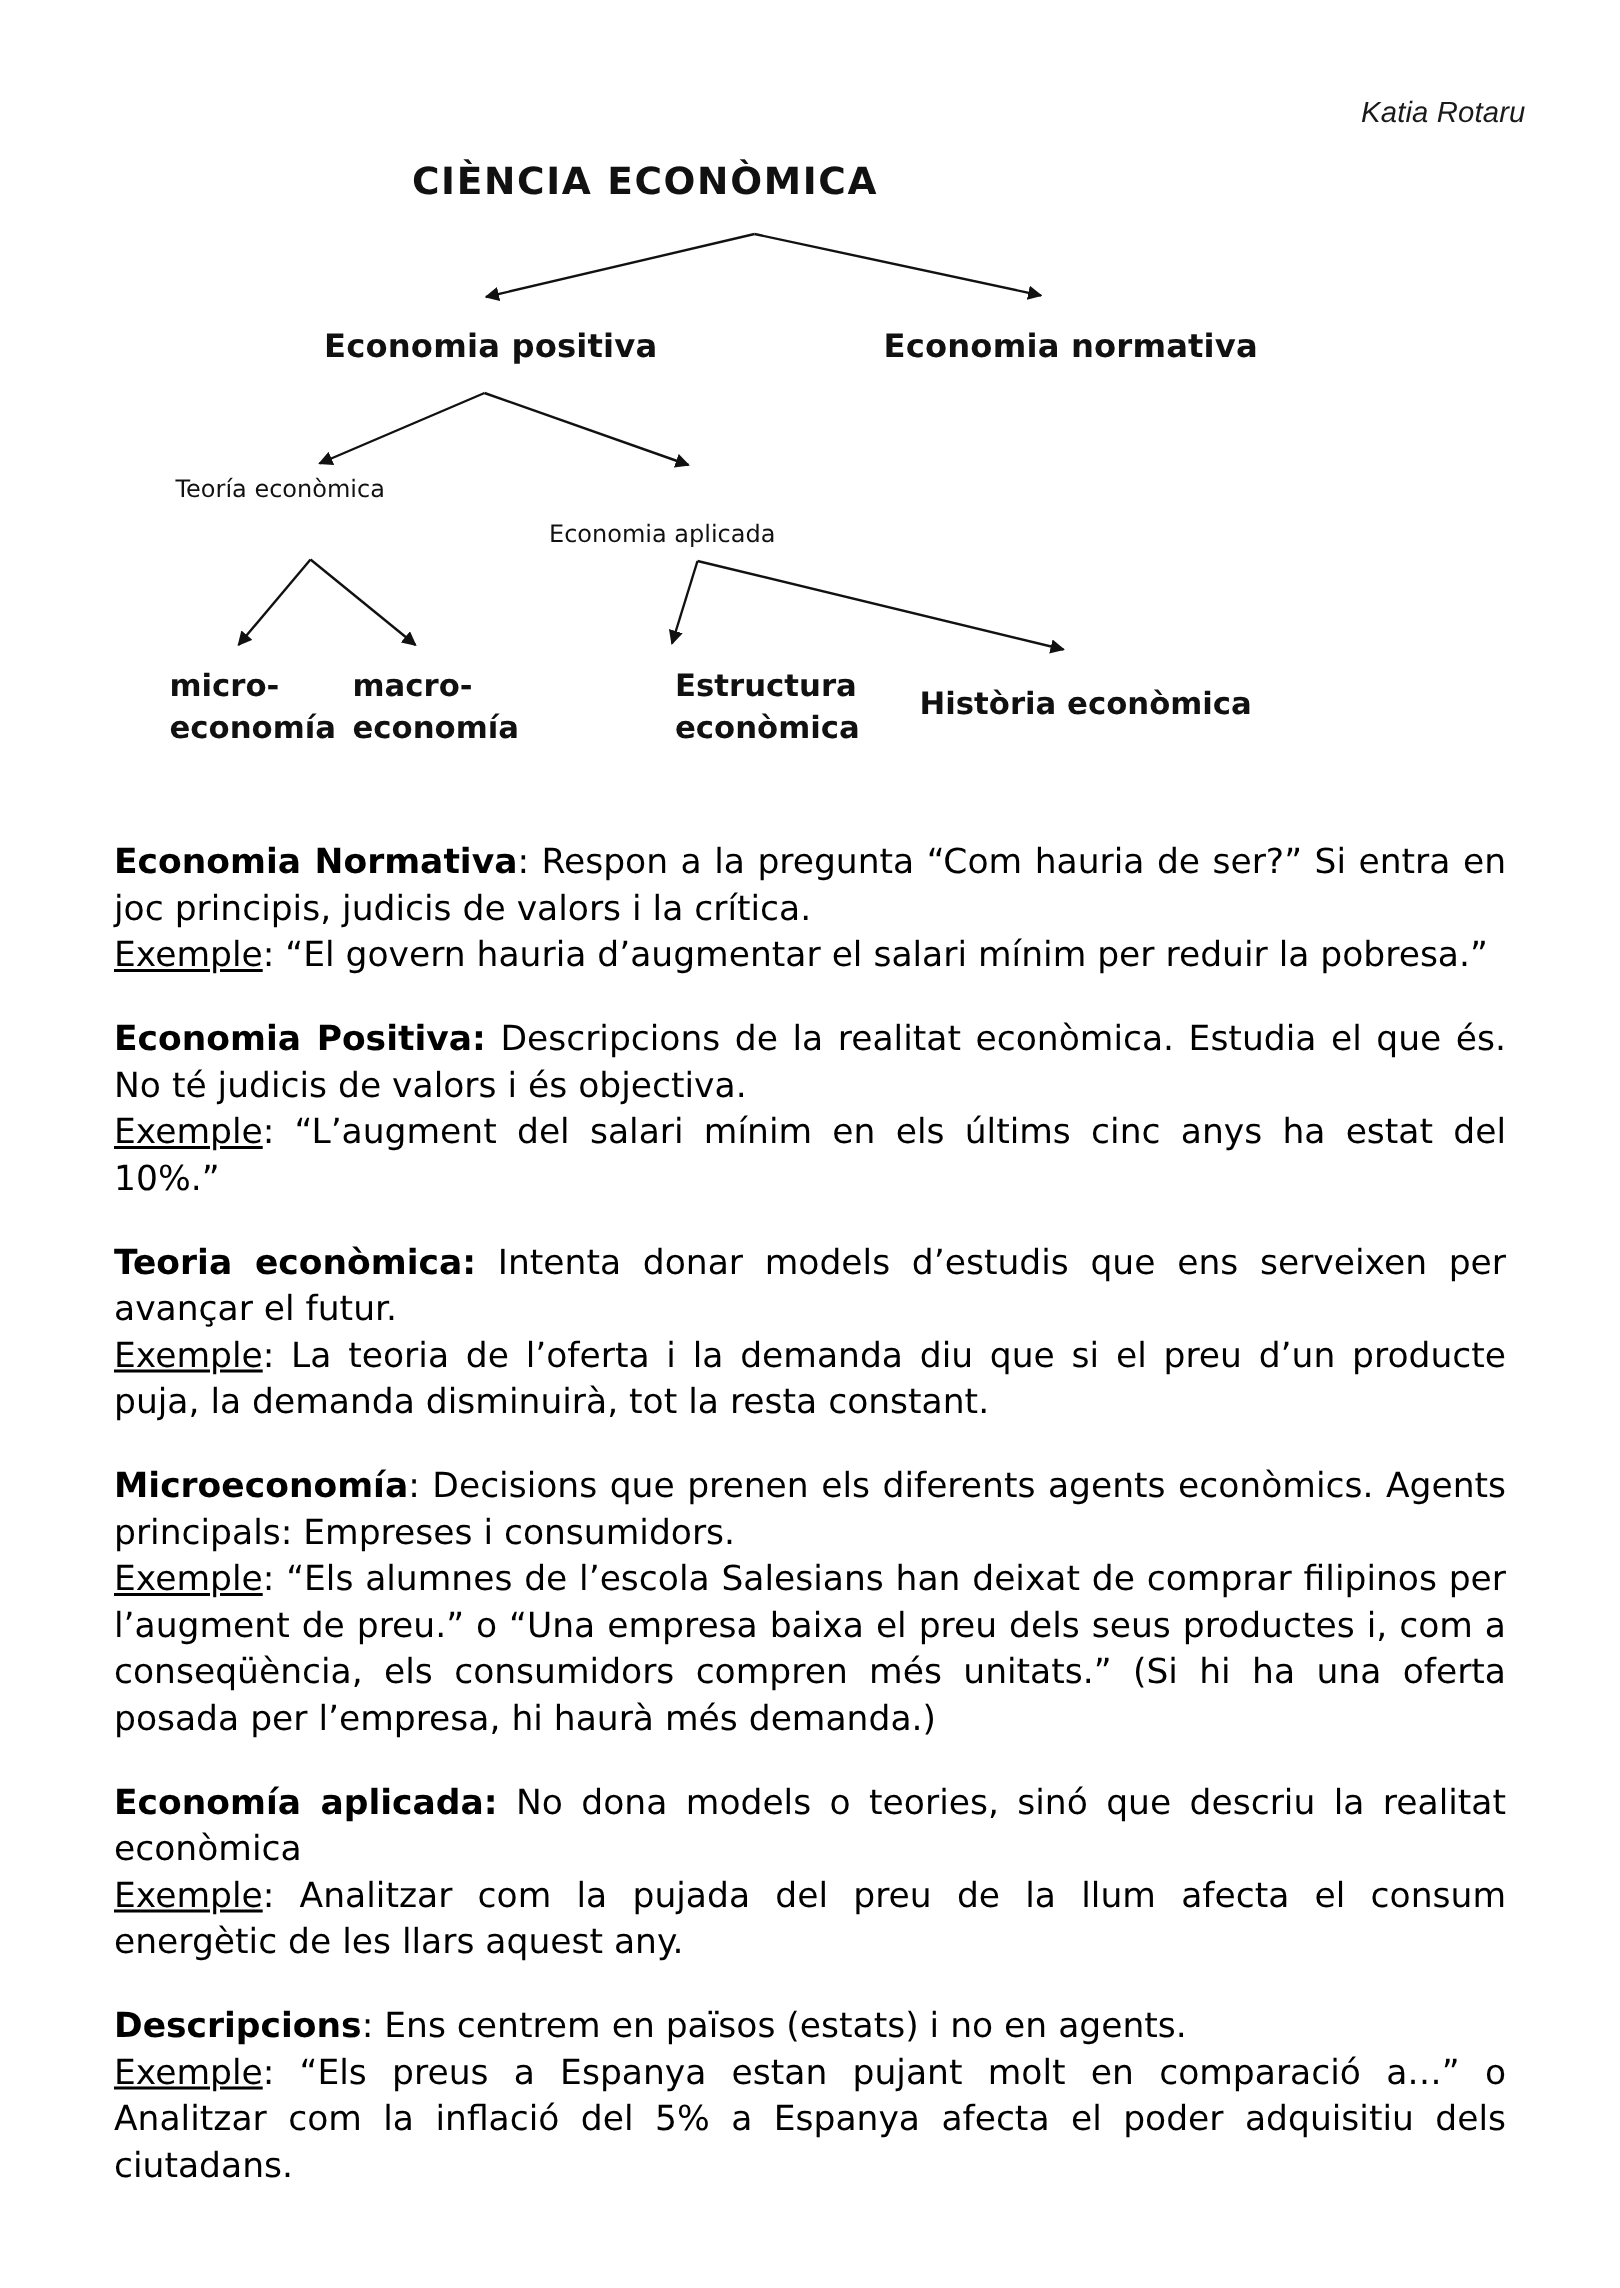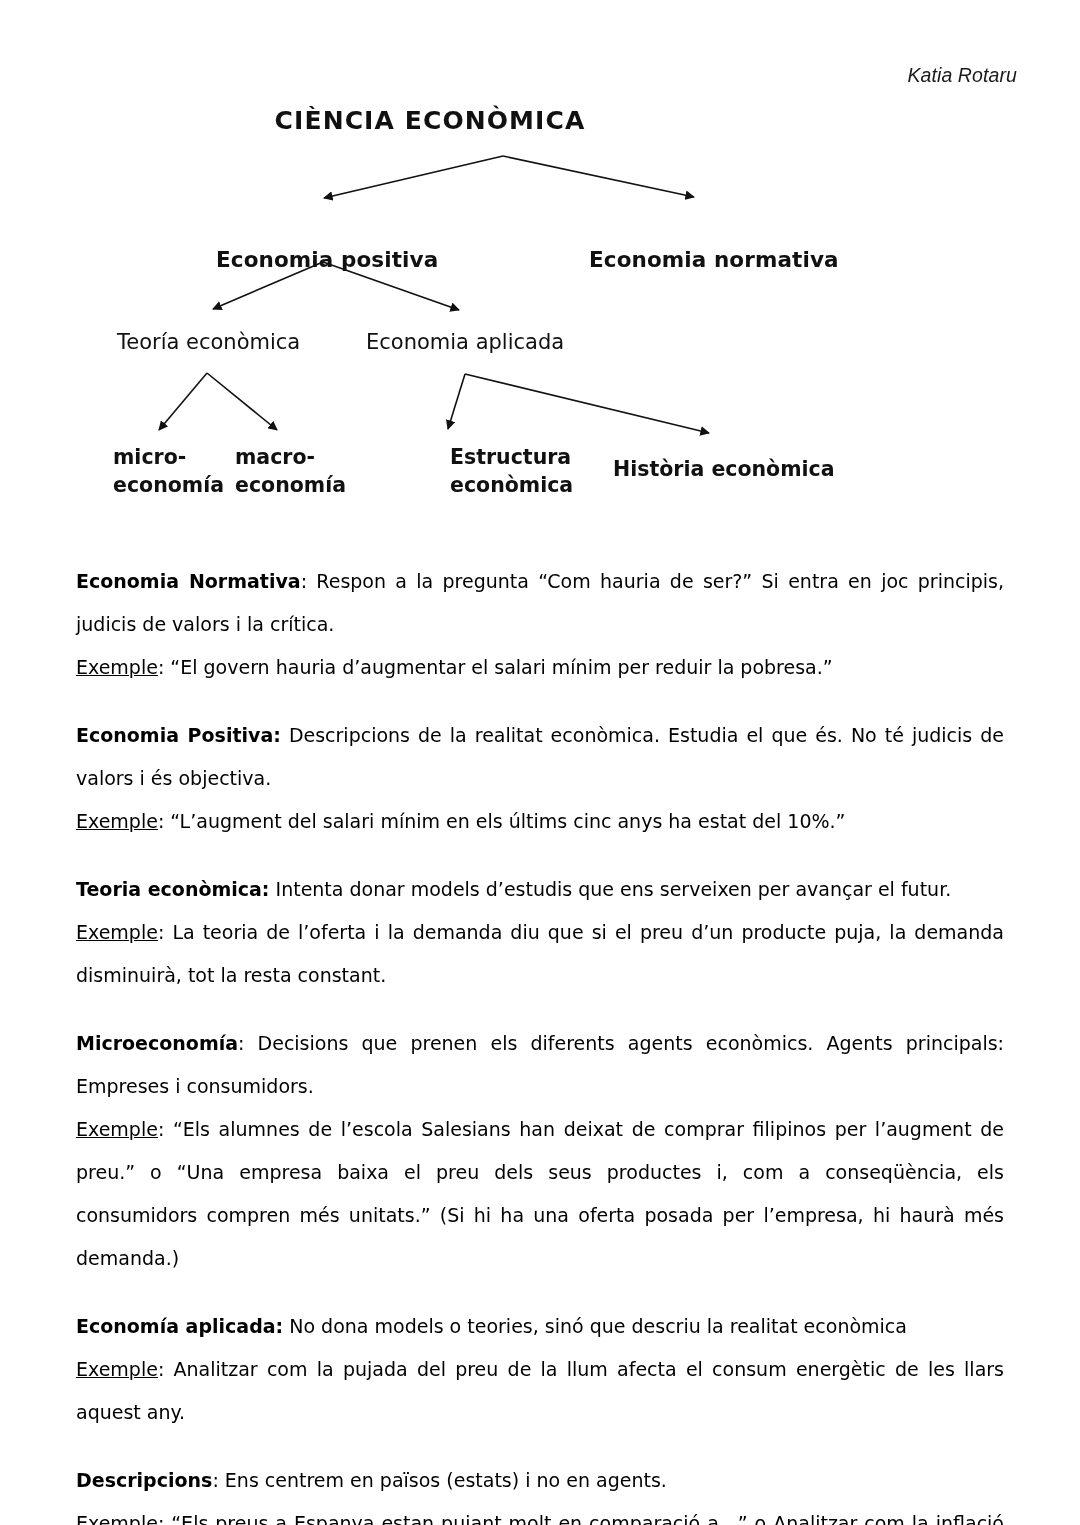--- a/index.html
+++ b/index.html
@@ -59,32 +59,31 @@
     text-align: center;
     font-size: 25px;
     font-weight: bold;
     letter-spacing: 1.1px;
   }
   .lvl1 {
     top: 219px;
     font-size: 21.5px;
     font-weight: bold;
     letter-spacing: 0.1px;
-    margin-top: 28px;
   }
   .lvl1.left  { left: 216px; }
   .lvl1.right { left: 589px; }
 
   .lvl2 {
-    top: 330px;
-    font-size: 21px;
+    top: 316px;
+    font-size: 16px;
     font-weight: normal;
   }
   .lvl2.left  { left: 117px; }
-  .lvl2.right { left: 366px; }
+  .lvl2.right { left: 366px; margin-top: 30px; }
 
   .lvl3 {
     top: 443px;
     font-size: 20.5px;
     line-height: 28px;
     font-weight: bold;
   }
   .lvl3 span { display: block; }
   .lvl3.micro     { left: 113px; }
   .lvl3.macro     { left: 235px; }
@@ -94,22 +93,22 @@
   
   .body-text {
     position: absolute;
     left: 76px;
     top: 560px;
     width: 928px;
   }
   .para {
     margin: 0 0 25px 0;
     font-family: "DejaVu Sans", sans-serif;
-    font-size: 19px;
-    line-height: 43px;
+    font-size: 23px;
+    line-height: 31px;
     text-align: justify;
     color: #000000;
   }
   .para:last-child { margin-bottom: 0; }
   .para .term { font-weight: bold; }
   .para .exemple {
     text-decoration: underline;
   }
   .nojust { text-align: left; }
 </style>

